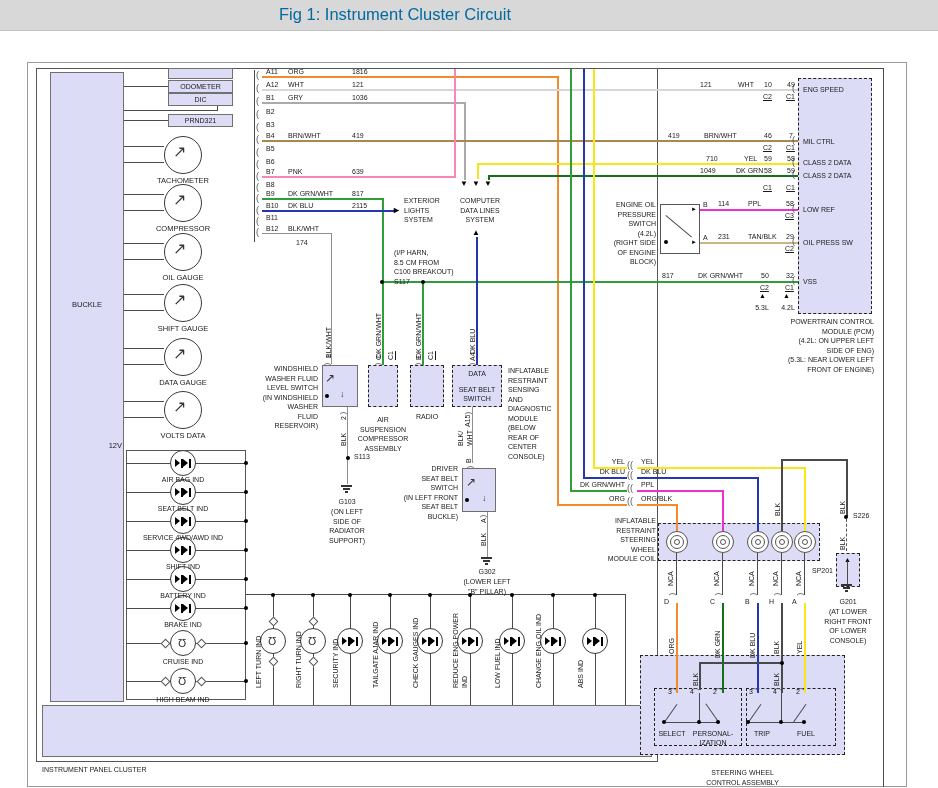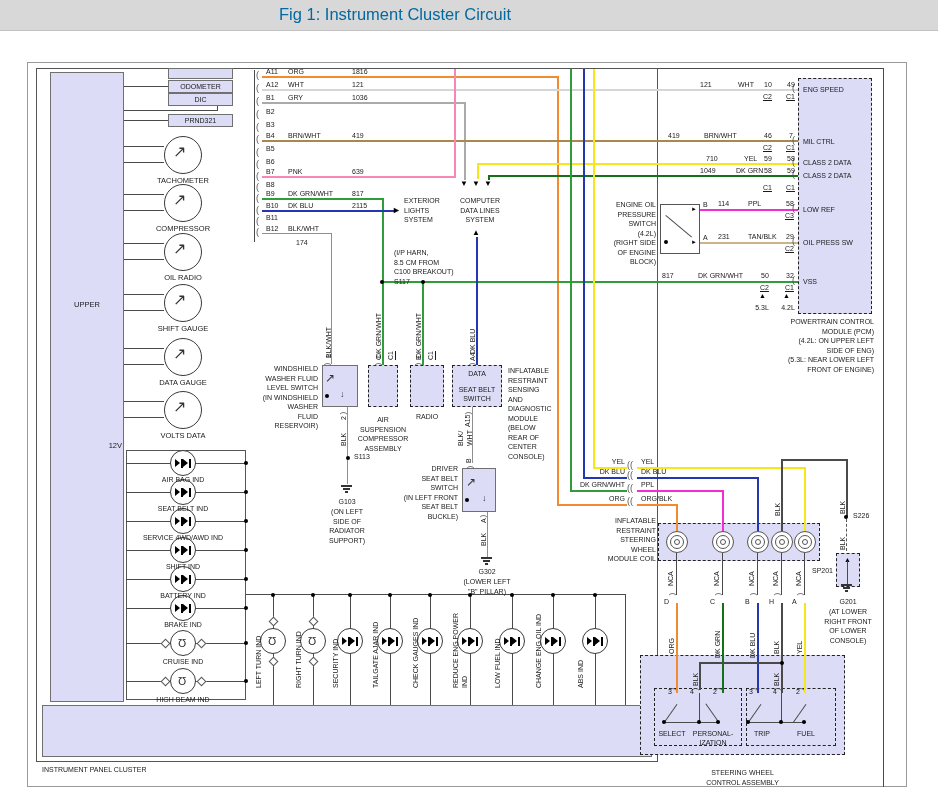--- a/index.html
+++ b/index.html
@@ -442,27 +442,27 @@
       <div class="circ" style="left:3px;top:3px;width:14px;height:14px;border-color:#555">
         <div class="circ" style="left:3px;top:3px;width:6px;height:6px;border-color:#555"></div>
       </div>
     </div>
   <div class="circ" style="left:794px;top:531px;width:22px;height:22px;border-color:#555">
       <div class="circ" style="left:3px;top:3px;width:14px;height:14px;border-color:#555">
         <div class="circ" style="left:3px;top:3px;width:6px;height:6px;border-color:#555"></div>
       </div>
     </div>
 
-  <span class="t tc" style="left:50px;top:300px;width:74px">UPPER</span>
+  <span class="t tc" style="left:50px;top:300px;width:74px">BUCKLE</span>
   <span class="t ts tc" style="left:168px;top:82px;width:65px">ODOMETER</span>
   <span class="t ts tc" style="left:168px;top:95px;width:65px">DIC</span>
   <span class="t ts tc" style="left:168px;top:116px;width:65px">PRND321</span>
   <span class="t tc" style="left:133px;top:176px;width:100px">TACHOMETER</span>
   <span class="t tc" style="left:133px;top:224px;width:100px">COMPRESSOR</span>
-  <span class="t tc" style="left:133px;top:273px;width:100px">OIL RADIO</span>
+  <span class="t tc" style="left:133px;top:273px;width:100px">OIL GAUGE</span>
   <span class="t tc" style="left:133px;top:324px;width:100px">SHIFT GAUGE</span>
   <span class="t tc" style="left:133px;top:378px;width:100px">DATA GAUGE</span>
   <span class="t tc" style="left:133px;top:431px;width:100px">VOLTS DATA</span>
   <span class="t tr" style="left:96px;top:441px;width:26px">12V</span>
   <span class="t ts tc" style="left:123px;top:475px;width:120px">AIR BAG IND</span>
   <span class="t ts tc" style="left:123px;top:504px;width:120px">SEAT BELT IND</span>
   <span class="t ts tc" style="left:123px;top:533px;width:120px">SERVICE 4WD/AWD IND</span>
   <span class="t ts tc" style="left:123px;top:562px;width:120px">SHIFT IND</span>
   <span class="t ts tc" style="left:123px;top:591px;width:120px">BATTERY IND</span>
   <span class="t ts tc" style="left:123px;top:620px;width:120px">BRAKE IND</span>

